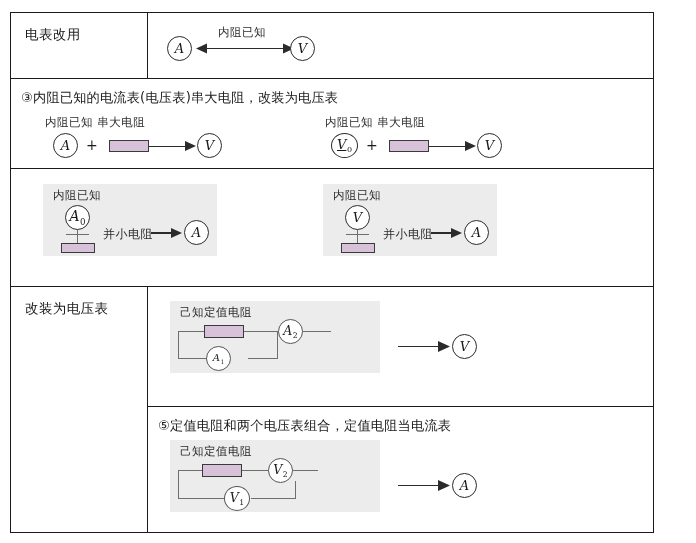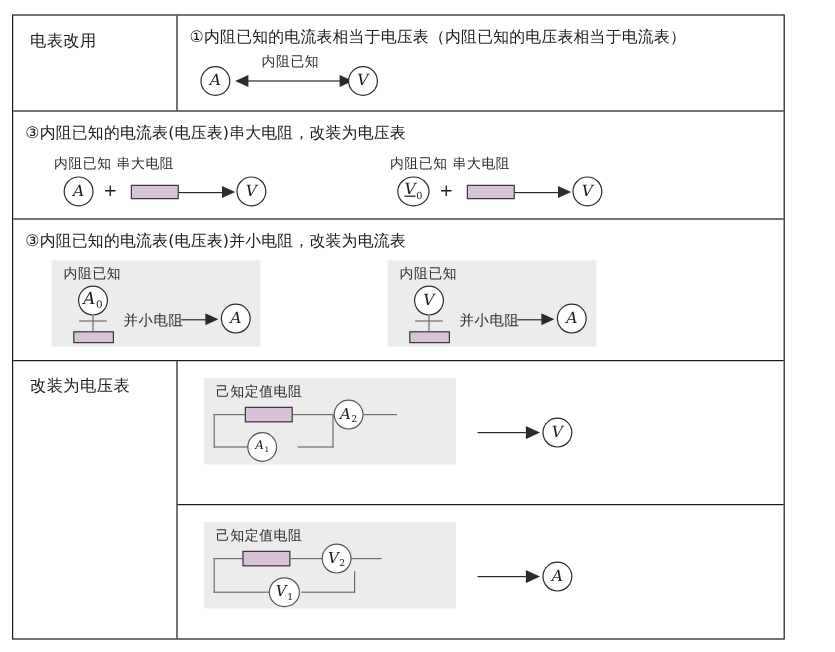--- a/index.html
+++ b/index.html
@@ -61,21 +61,20 @@
 </head>
 <body>
 
 <div class="sheet">
   <div class="tbl">
 
     <div class="row" style="height:80px;">
       <div class="cL">电表改用</div>
       <div class="cR">
         <div class="sub last" style="height:100%;">
-          <div class="hdr">①内阻已知的电流表相当于电压表（内阻已知的电压表相当于电流表）</div>
 
           <div class="diagram" style="height:40px;margin-top:4px;">
 
             <div class="meter" style="left:9px;top:10px;width:25px;height:25px;font-size:13px;">
               <span>A</span>
             </div>
 
             <div class="lbl" style="left:60px;top:-1px;">内阻已知</div>
 
             <div>
@@ -133,21 +132,20 @@
               </svg>
               <div class="meter" style="left:456px;top:20px;width:25px;height:25px;font-size:13px;">
                 <span>V</span>
               </div>
             </div>
 
           </div>
         </div>
 
         <div class="sub last" style="height:118px;">
-          <div class="hdr">③内阻已知的电流表(电压表)并小电阻，改装为电流表</div>
 
           <div class="diagram" style="height:80px;margin-top:6px;">
 
             <div class="shade" style="position:absolute;left:22px;top:0;width:174px;height:72px;"></div>
             <div>
               <div class="lbl" style="left:32px;top:4px;">内阻已知</div>
               <div class="meter" style="left:44px;top:21px;width:25px;height:25px;font-size:14px;">
                 <span><span>A</span><span class="sub-n">0</span></span>
               </div>
               <div class="wire" style="left:56px;top:46px;width:1.2px;height:15px;"></div>
@@ -220,20 +218,21 @@
             <svg style="position:absolute;left:280px;top:40px;" width="12" height="11" viewBox="0 0 12 11">
               <polygon points="12,5.5 0,0 0,11" fill="#2b2b2b"></polygon>
             </svg>
             <div class="meter" style="left:294px;top:33px;width:25px;height:25px;font-size:13px;">
               <span>V</span>
             </div>
           </div>
         </div>
 
         <div class="sub last" style="flex:1;">
+          <div class="hdr">⑤定值电阻和两个电压表组合，定值电阻当电流表</div>
 
           <div class="diagram" style="height:88px;margin-top:5px;">
             <div class="shade" style="position:absolute;left:12px;top:0;width:210px;height:72px;"></div>
 
             <div class="lbl" style="left:22px;top:4px;">己知定值电阻</div>
 
             <div class="wire" style="left:20px;top:30px;width:26px;height:1.3px;"></div>
             <div class="res" style="left:44px;top:24px;width:40px;height:13px;"></div>
             <div class="wire" style="left:84px;top:30px;width:28px;height:1.3px;"></div>
             <div class="meter" style="left:110px;top:18px;width:25px;height:25px;font-size:12.5px;border-color:#555;">

